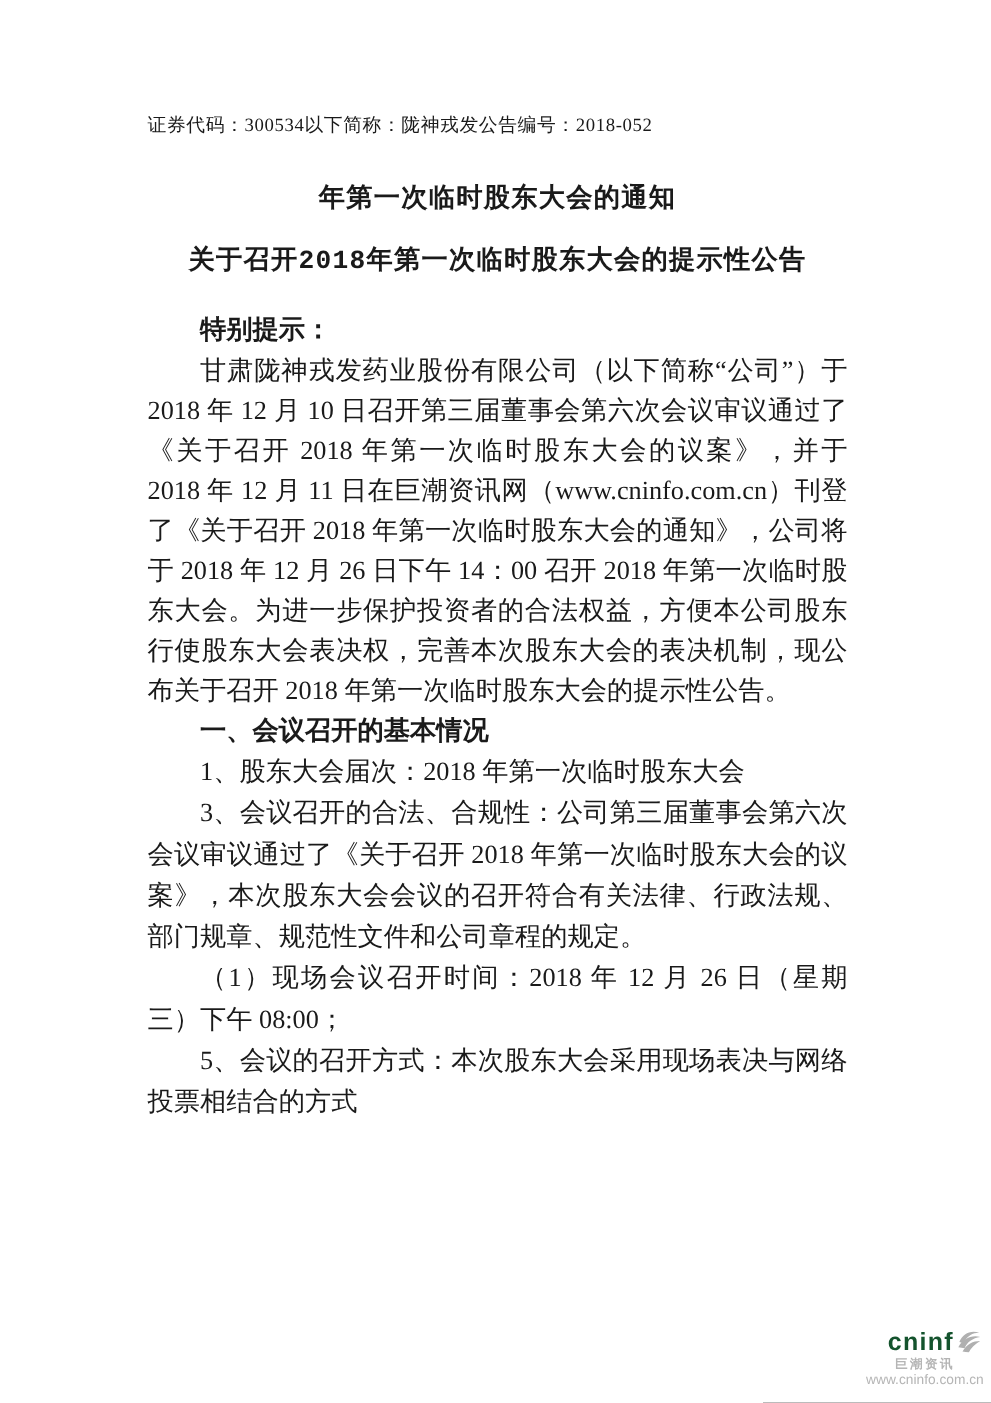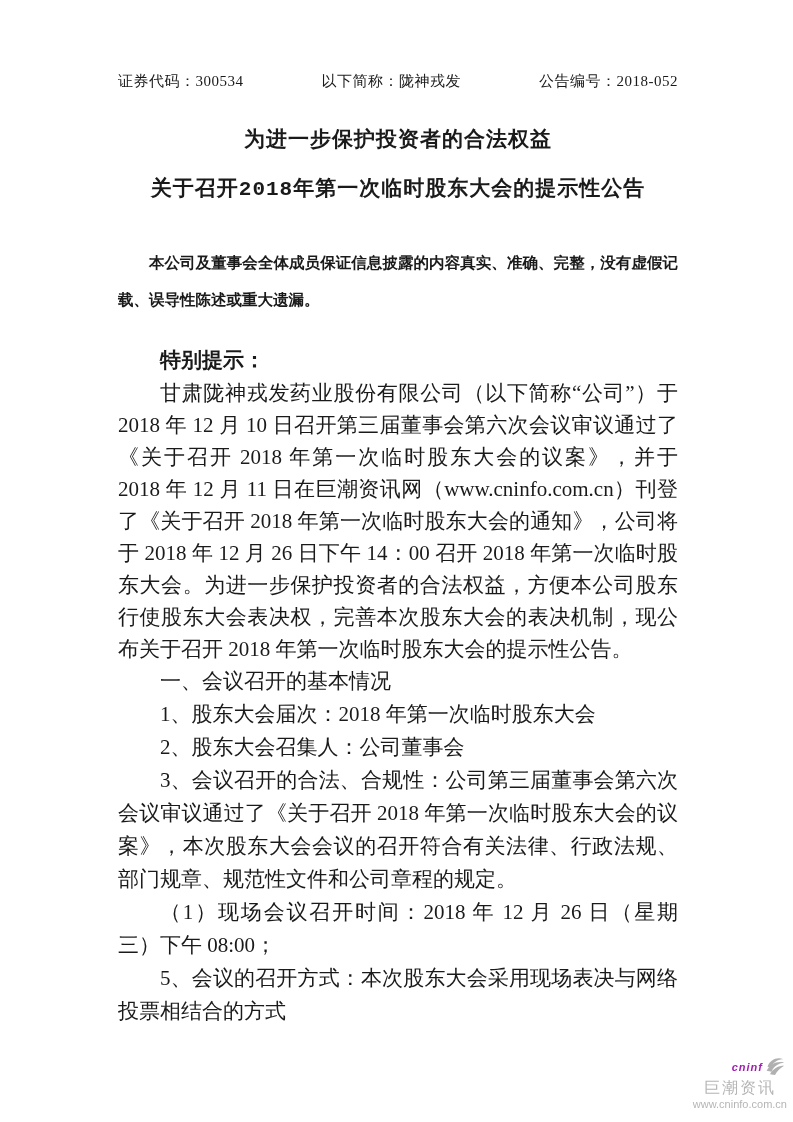--- a/index.html
+++ b/index.html
@@ -15,22 +15,21 @@
     color: #1a1a1a;
     overflow: hidden;
   }
   .content {
     position: absolute;
     left: 118px; top: 0;
     width: 560px;
   }
   .doc-header {
     display: flex;
-    justify-content: space-between;
-    margin-top: 72px;
+    margin-top: 91px;
     font-size: 15px;
     letter-spacing: 0.5px;
     white-space: nowrap;
   }
   .title {
     margin-top: 34px;
     text-align: center;
     font-size: 21px;
     font-weight: bold;
     letter-spacing: 1px;
@@ -45,49 +44,49 @@
   .disclaimer {
     margin-top: 42px;
     font-weight: bold;
     font-size: 15.5px;
     line-height: 37px;
     text-indent: 2em;
     text-align: justify;
   }
   .special { margin-top: 26px; font-weight: bold; }
   .intro { line-height: 32px; }
-  .bold { font-weight: normal; }
+  .bold { font-weight: bold; }
   .footer-logo {
     position: absolute;
     right: 6px; bottom: 10px;
     color: #b5b5b5;
     text-align: center;
     line-height: 1.25;
     user-select: none;
   }
   .logo-row {
     display: flex;
     align-items: center;
     justify-content: flex-end;
     gap: 2px;
     padding-right: 2px;
   }
   .logo-text {
     font-family: "Liberation Sans", "DejaVu Sans", sans-serif;
     font-weight: bold;
-    font-size: 11px;
+    font-size: 20px;
     letter-spacing: 1px;
-    color: #a21caf;
-    font-style: italic;
+    color: #14532d;
   }
   .logo-cn {
-    font-size: 16px;
+    font-size: 10px;
     color: #b5b5b5;
     letter-spacing: 2px;
     margin-top: -2px;
+    font-weight: bold;
   }
   .logo-url {
     font-family: "Liberation Sans", "DejaVu Sans", sans-serif;
     font-size: 11px;
     color: #b5b5b5;
     white-space: nowrap;
   }
   .swirl-icon { display: inline-block; }
 </style>
 </head>
@@ -95,33 +94,31 @@
 
 <div class="page">
   <div class="content">
 
     <div class="doc-header">
       <span>证券代码：300534</span>
       <span>以下简称：陇神戎发</span>
       <span>公告编号：2018-052</span>
     </div>
 
-    <div class="title">为进一步保护投资者的合法权益</div>
+    <div class="title">年第一次临时股东大会的通知</div>
     <div class="title second">关于召开2018年第一次临时股东大会的提示性公告</div>
 
-    <p class="disclaimer">本公司及董事会全体成员保证信息披露的内容真实、准确、完整，没有虚假记载、误导性陈述或重大遗漏。</p>
 
     <p class="para special">特别提示：</p>
 
     <p class="para intro">甘肃陇神戎发药业股份有限公司（以下简称“公司”）于 2018 年 12 月 10 日召开第三届董事会第六次会议审议通过了《关于召开 2018 年第一次临时股东大会的议案》，并于 2018 年 12 月 11 日在巨潮资讯网（www.cninfo.com.cn）刊登了《关于召开 2018 年第一次临时股东大会的通知》，公司将于 2018 年 12 月 26 日下午 14：00 召开 2018 年第一次临时股东大会。为进一步保护投资者的合法权益，方便本公司股东行使股东大会表决权，完善本次股东大会的表决机制，现公布关于召开 2018 年第一次临时股东大会的提示性公告。</p>
 
     <p class="para bold">一、会议召开的基本情况</p>
 
     <p class="para">1、股东大会届次：2018 年第一次临时股东大会</p>
-    <p class="para">2、股东大会召集人：公司董事会</p>
     <p class="para">3、会议召开的合法、合规性：公司第三届董事会第六次会议审议通过了《关于召开 2018 年第一次临时股东大会的议案》，本次股东大会会议的召开符合有关法律、行政法规、部门规章、规范性文件和公司章程的规定。</p>
     <p class="para">（1）现场会议召开时间：2018 年 12 月 26 日（星期三）下午 08:00；</p>
     <p class="para">5、会议的召开方式：本次股东大会采用现场表决与网络投票相结合的方式</p>
 
   </div>
 
   <div class="footer-logo">
     <div class="logo-row">
       <span class="logo-text">cninf</span>
       <span class="swirl-icon">

